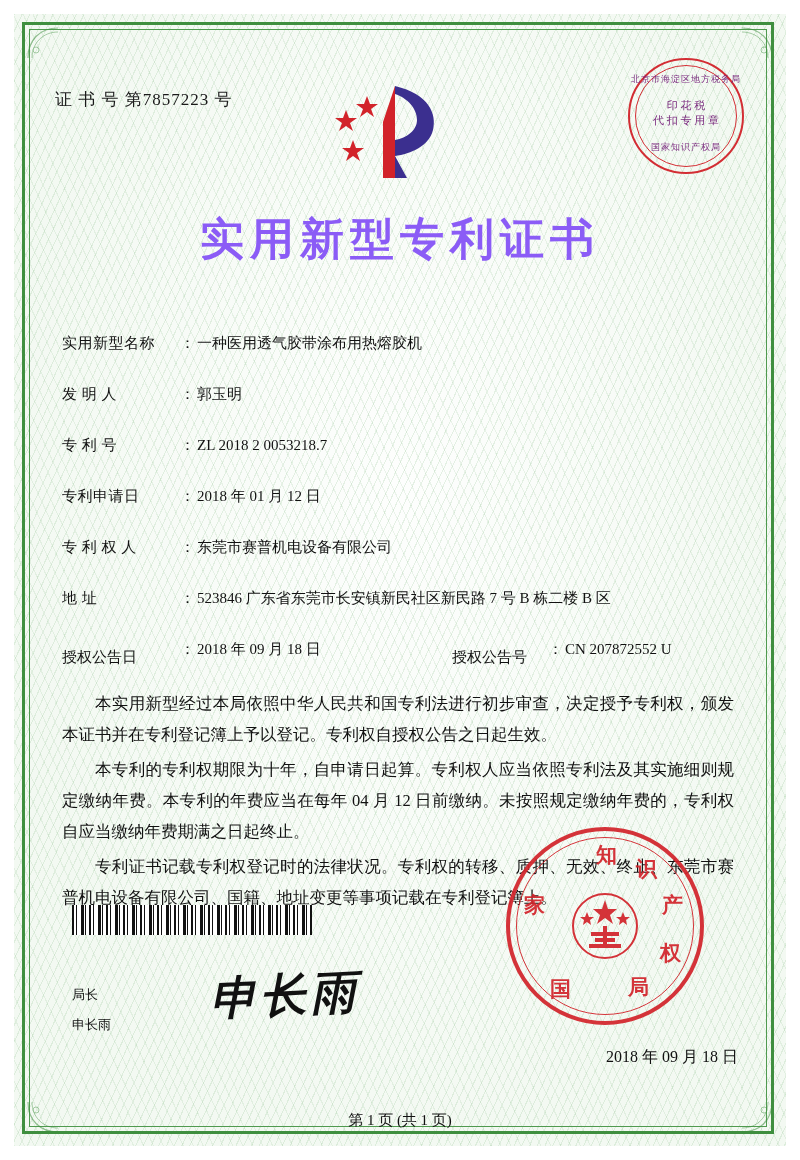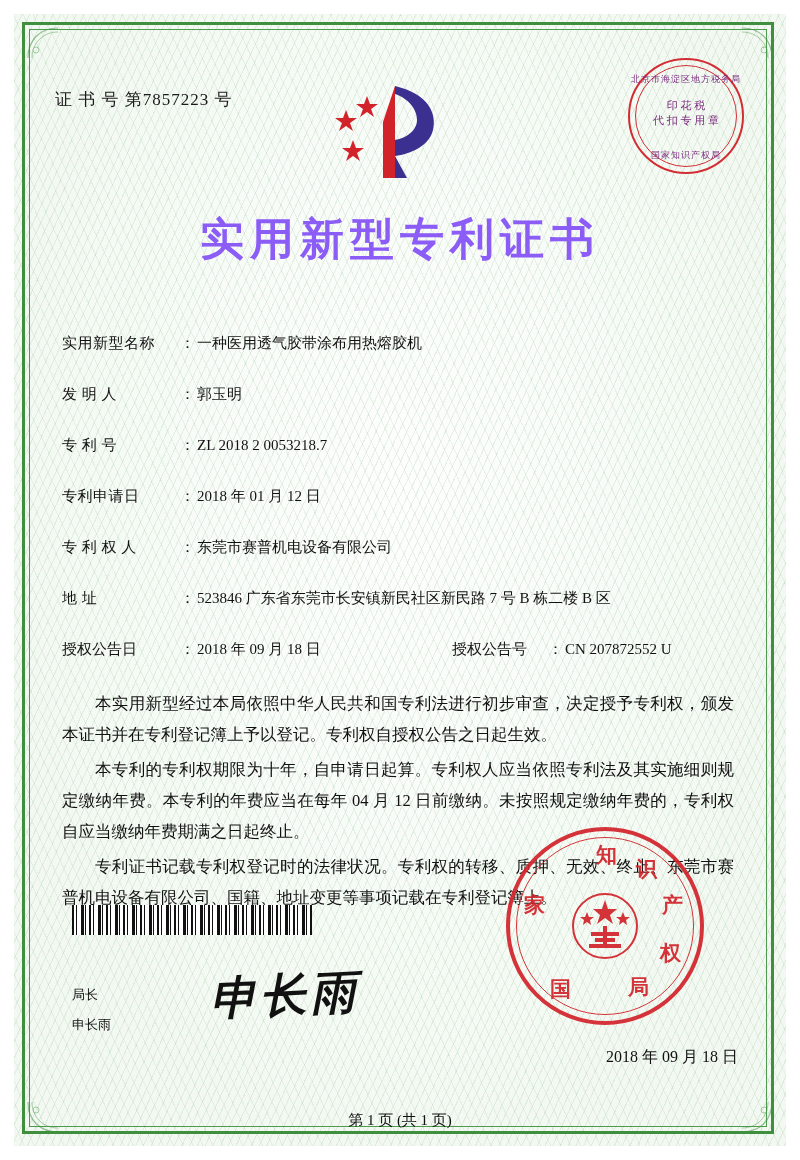--- a/index.html
+++ b/index.html
@@ -86,21 +86,21 @@
   }
   .tax-stamp .arc-top,
   .tax-stamp .arc-bottom {
     position: absolute;
     left: 0; width: 100%;
     text-align: center;
     font-size: 9px;
     letter-spacing: 1px;
   }
   .tax-stamp .arc-top { top: 13px; }
-  .tax-stamp .arc-bottom { bottom: 10px; }
+  .tax-stamp .arc-bottom { bottom: 18px; }
   .tax-stamp .mid {
     position: absolute;
     left: 0; width: 100%;
     top: 38px;
     text-align: center;
     font-size: 11px;
     line-height: 15px;
   }
 
   
@@ -137,21 +137,21 @@
   .field-colon { margin-right: 2px; }
   .field-value { flex: 1; }
 
   .row-two {
     display: flex;
     margin-bottom: 20px;
     line-height: 26px;
   }
   .row-two .half { display: flex; }
   .row-two .half.first { width: 390px; }
-  .row-two .lbl { width: 118px; flex: none; }
+  .row-two .lbl { width: 118px; flex: none; margin-top: 8px; }
   .row-two .lbl.narrow { width: 96px; }
 
   
   .paras {
     position: absolute;
     left: 62px; top: 688px;
     width: 672px;
     font-size: 16.5px;
     line-height: 31px;
     color: #111;

